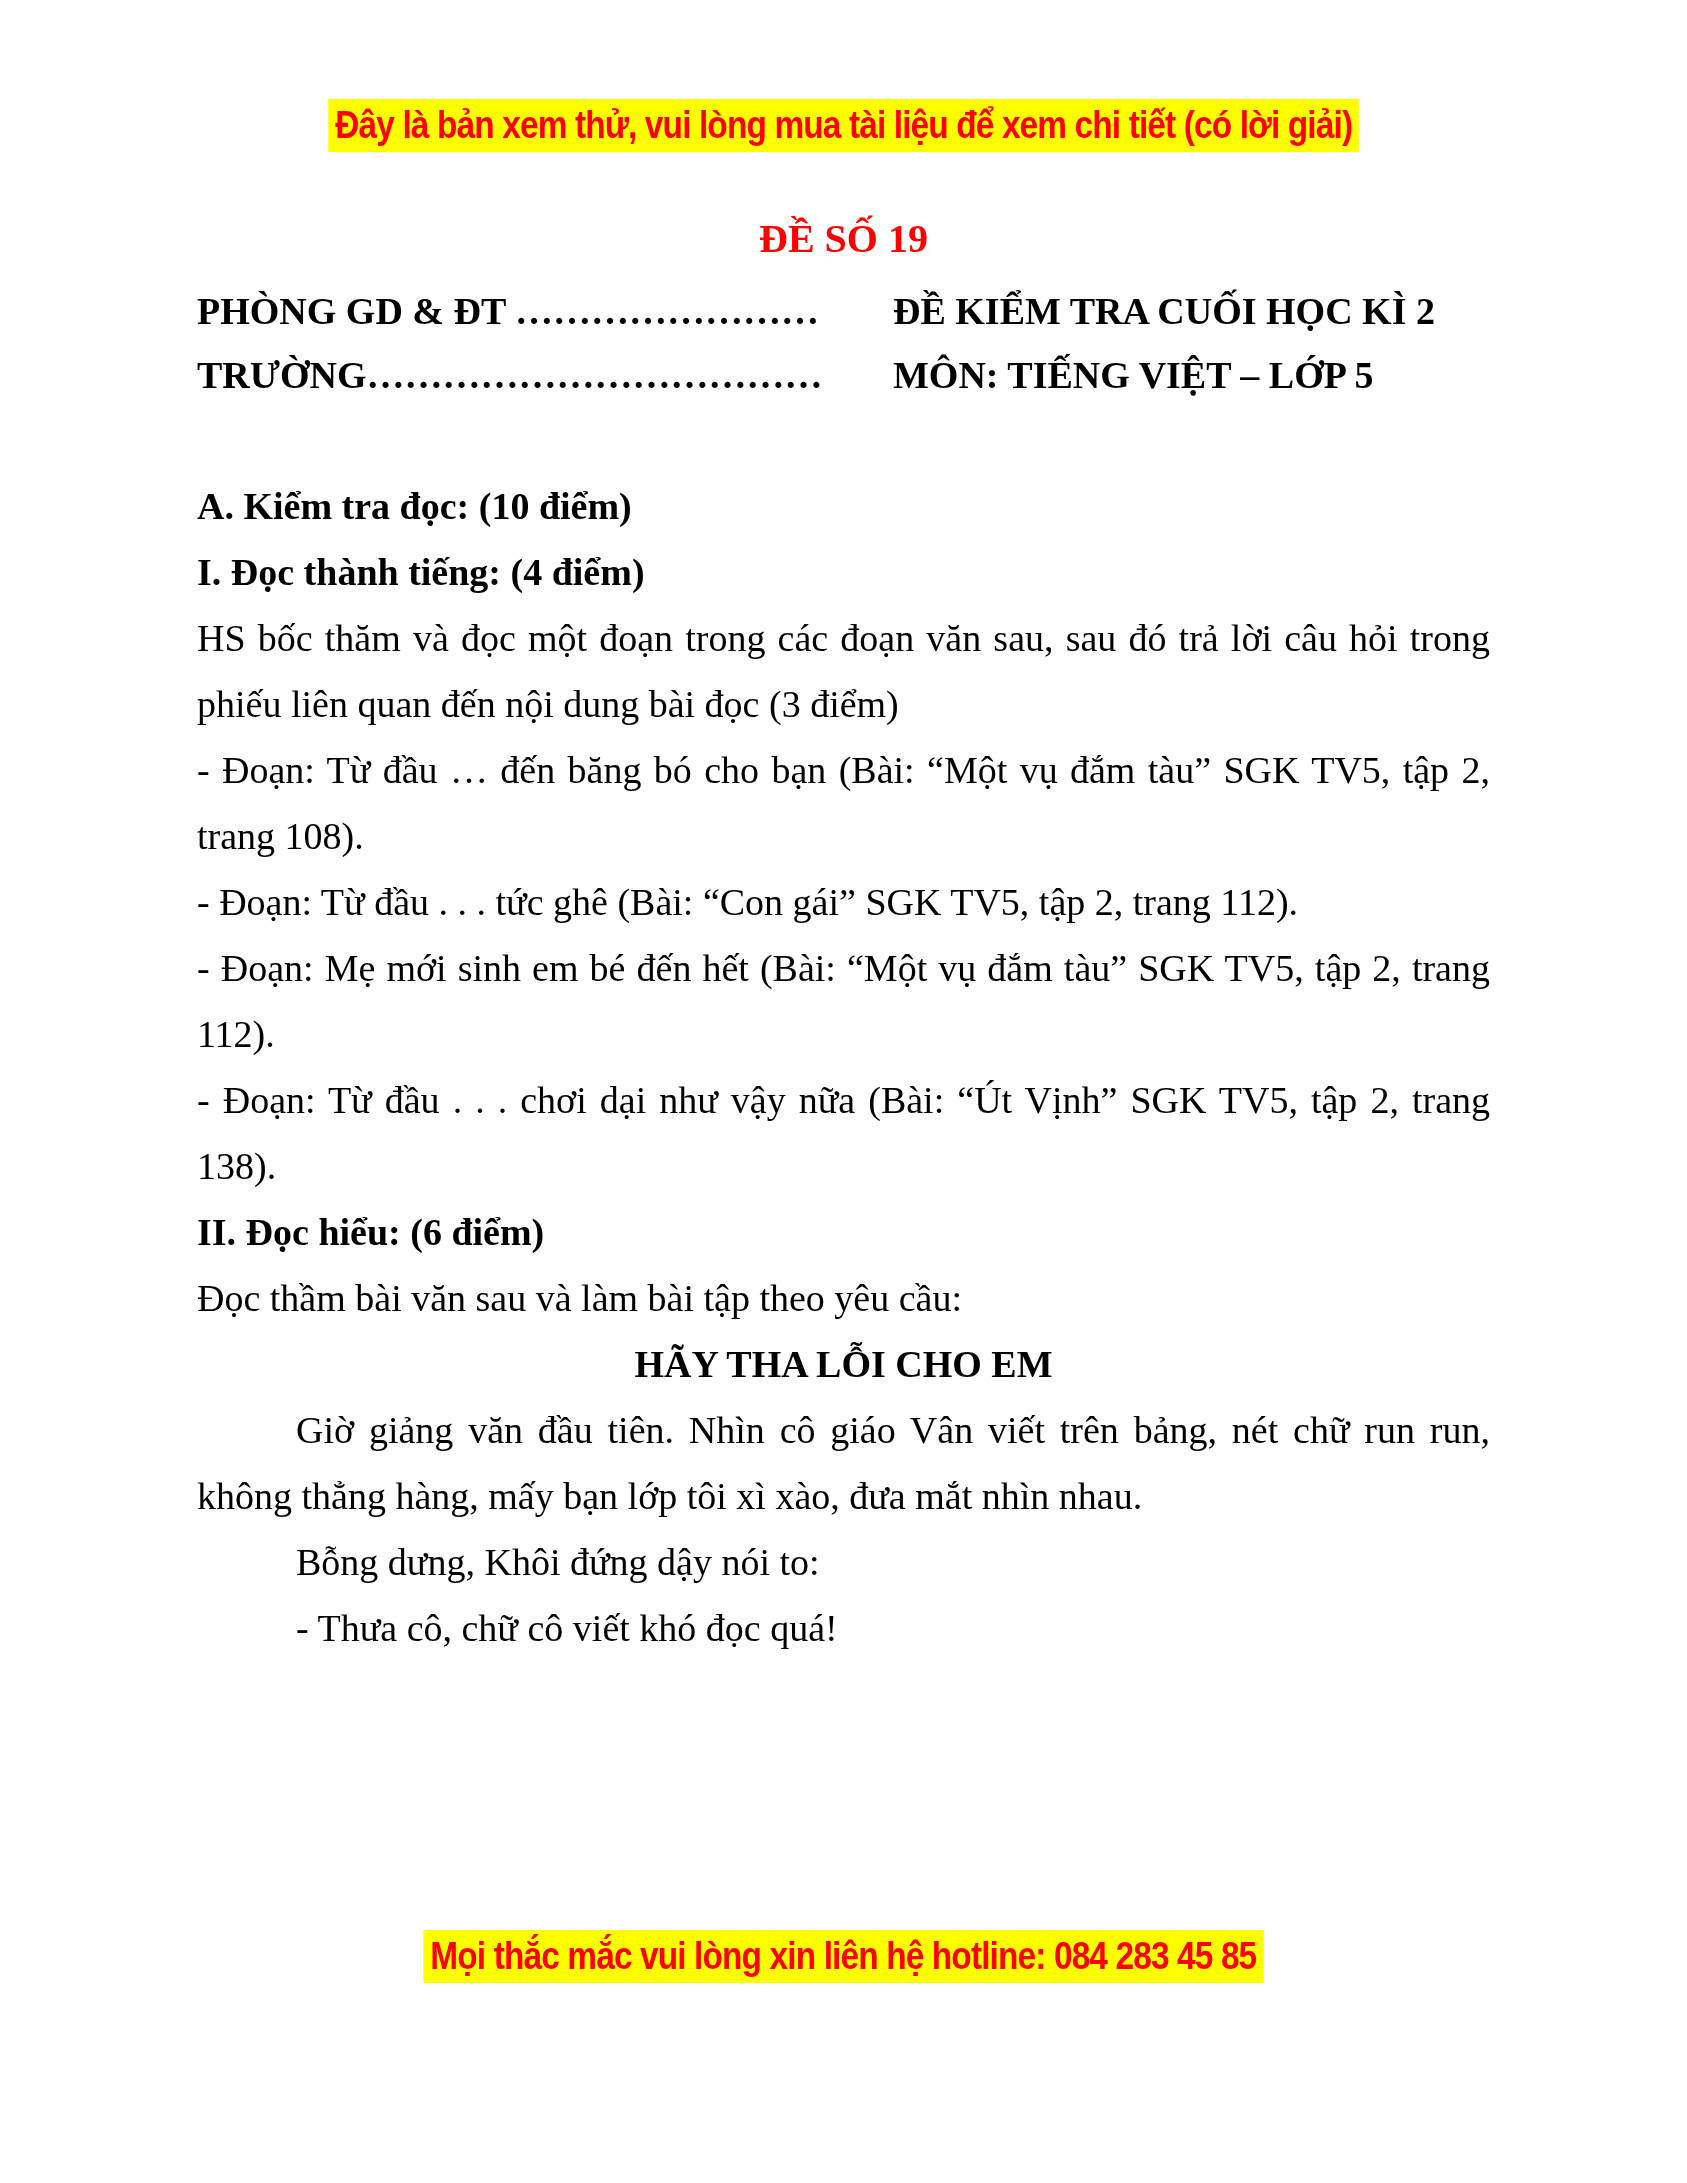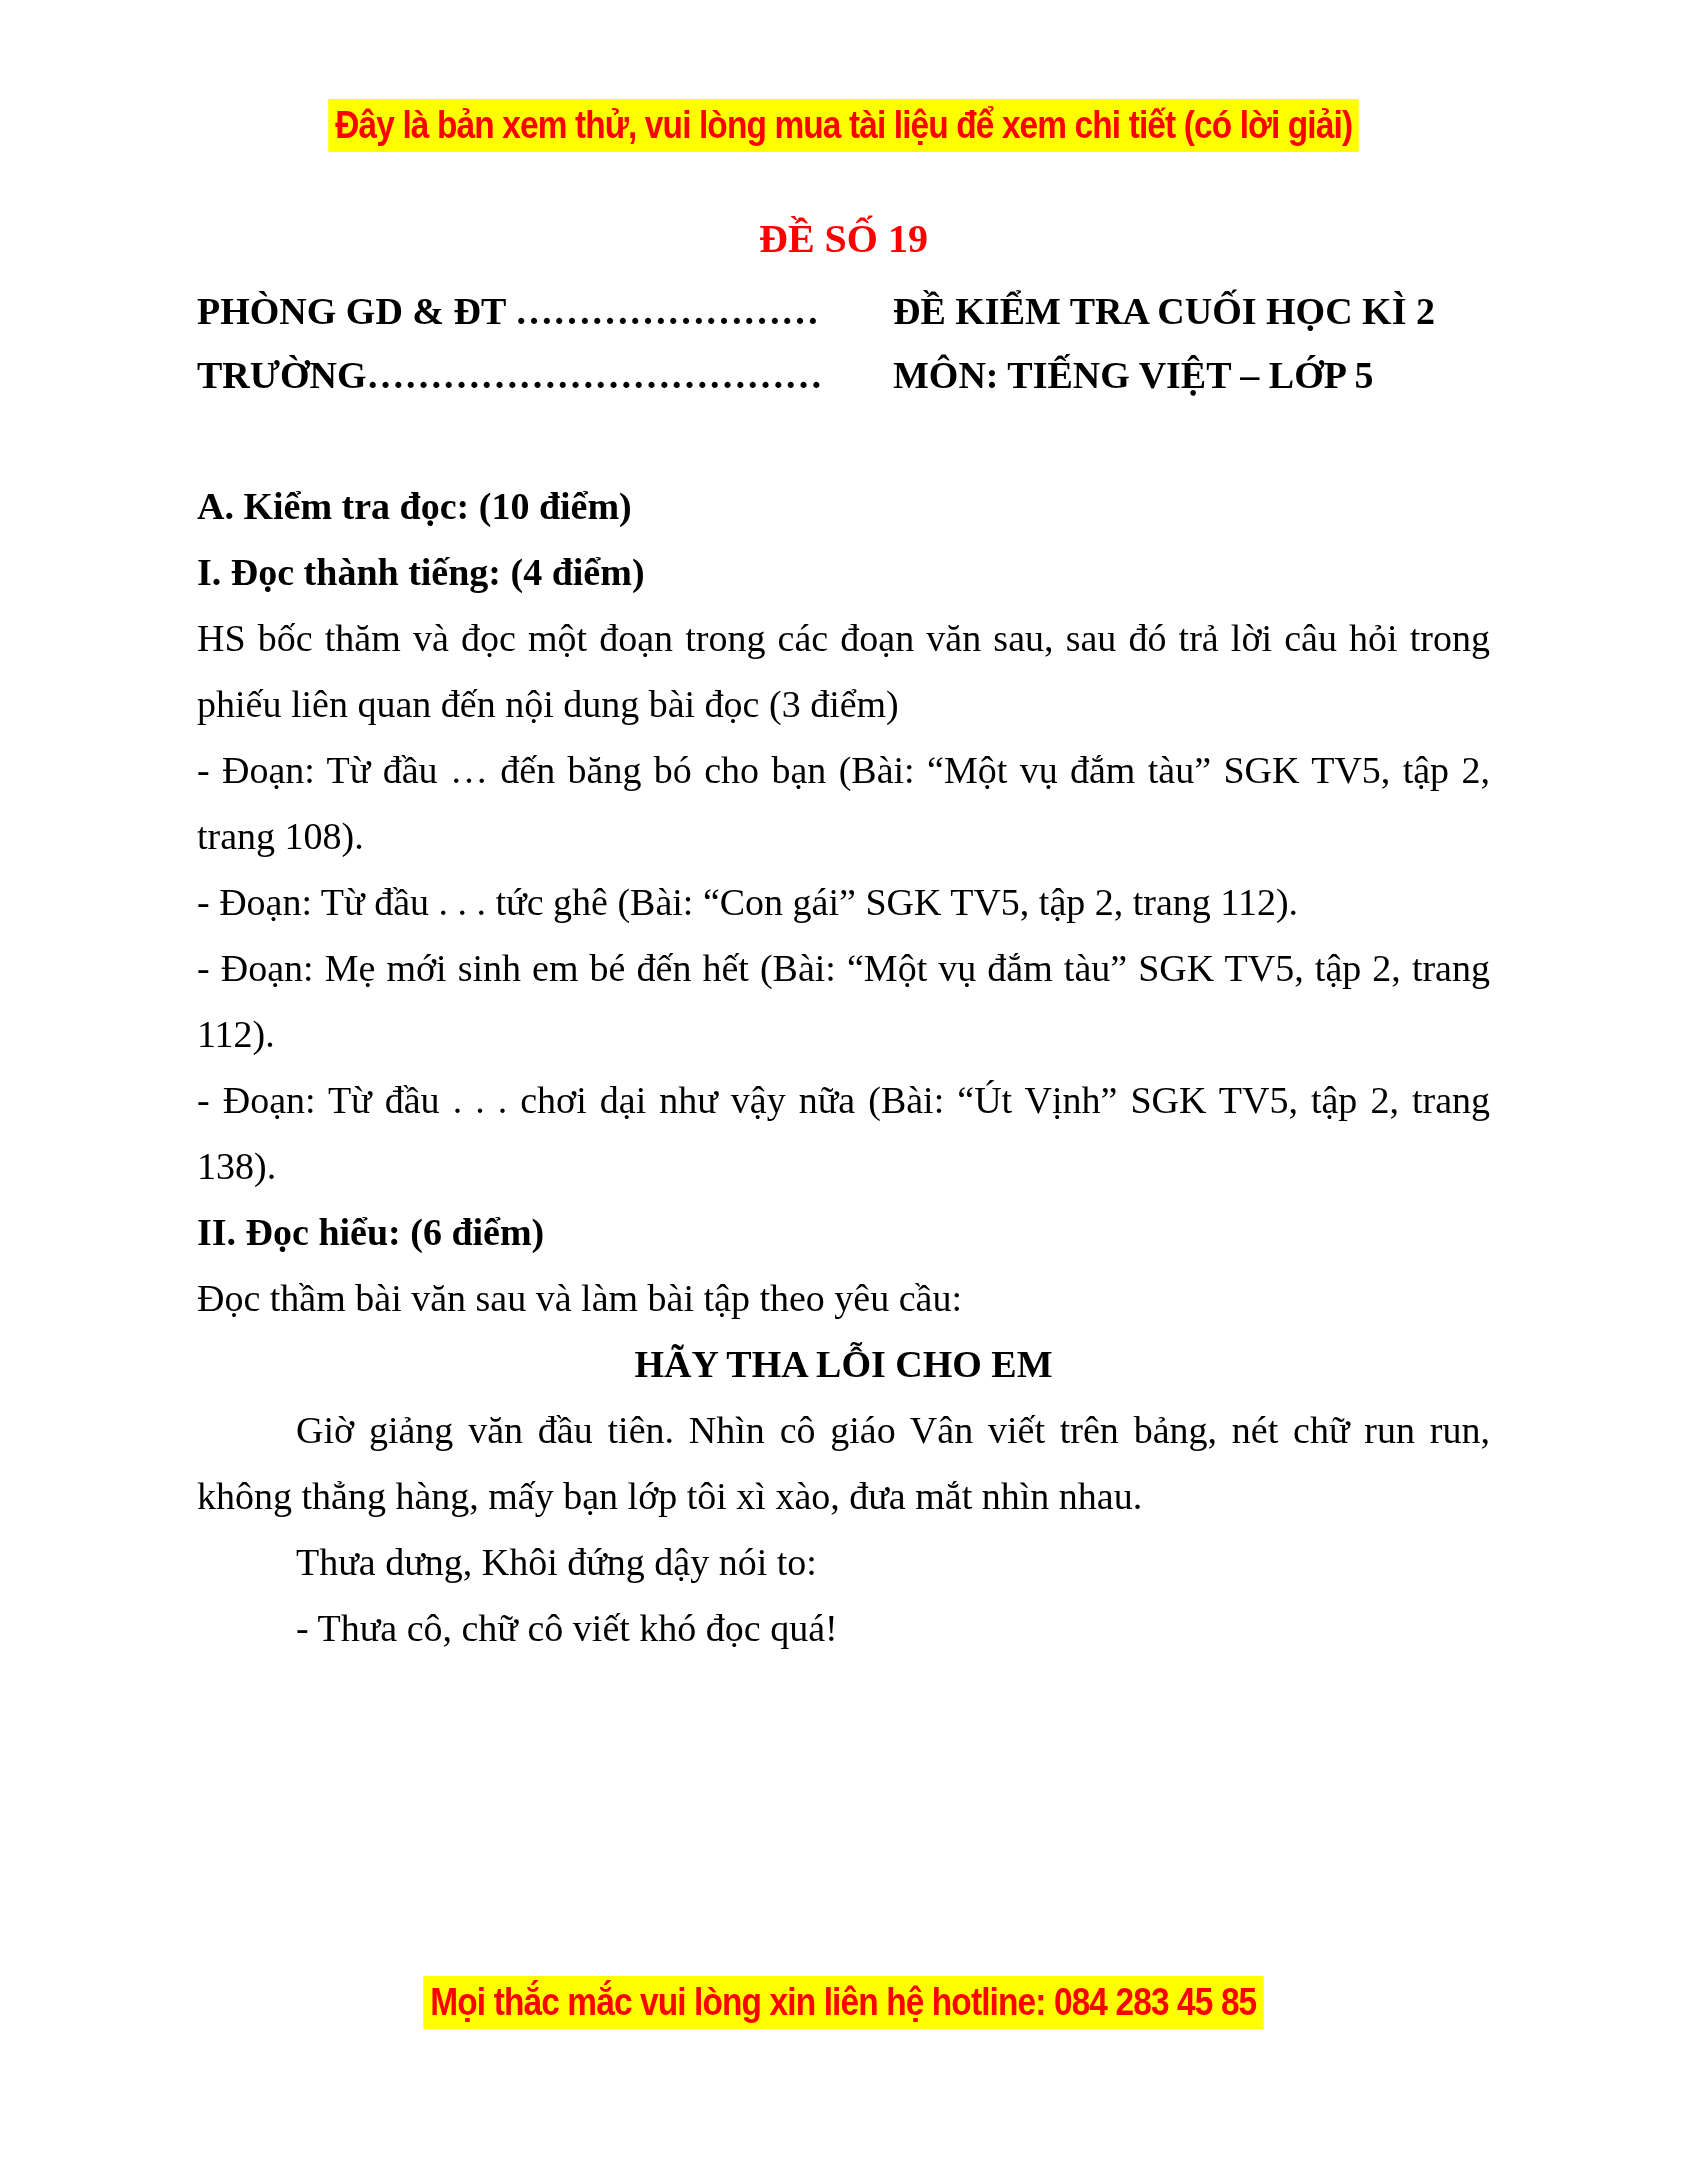--- a/index.html
+++ b/index.html
@@ -28,21 +28,21 @@
     font-family: "Liberation Sans", sans-serif;
     font-weight: bold;
     font-size: 38px;
     line-height: 53px;
     padding: 0 8px;
     letter-spacing: -1px;
     transform: scaleX(0.88);
     white-space: nowrap;
   }
   .banner-top { top: 99px; }
-  .banner-bottom { top: 1976px; }
+  .banner-bottom { top: 1930px; }
 
   
   .doc-title {
     position: absolute;
     top: 206px;
     left: 0;
     width: 100%;
     text-align: center;
     color: #ff0000;
     font-weight: bold;
@@ -108,21 +108,21 @@
     <p class="heading">I. Đọc thành tiếng: (4 điểm)</p>
     <p>HS bốc thăm và đọc một đoạn trong các đoạn văn sau, sau đó trả lời câu hỏi trong phiếu liên quan đến nội dung bài đọc (3 điểm)</p>
     <p>- Đoạn: Từ đầu … đến băng bó cho bạn (Bài: “Một vụ đắm tàu” SGK TV5, tập 2, trang 108).</p>
     <p>- Đoạn: Từ đầu . . . tức ghê (Bài: “Con gái” SGK TV5, tập 2, trang 112).</p>
     <p>- Đoạn: Mẹ mới sinh em bé đến hết (Bài: “Một vụ đắm tàu” SGK TV5, tập 2, trang 112).</p>
     <p>- Đoạn: Từ đầu . . . chơi dại như vậy nữa (Bài: “Út Vịnh” SGK TV5, tập 2, trang 138).</p>
     <p class="heading">II. Đọc hiểu: (6 điểm)</p>
     <p class="left">Đọc thầm bài văn sau và làm bài tập theo yêu cầu:</p>
     <p class="center-bold">HÃY THA LỖI CHO EM</p>
     <p class="indent">Giờ giảng văn đầu tiên. Nhìn cô giáo Vân viết trên bảng, nét chữ run run, không thẳng hàng, mấy bạn lớp tôi xì xào, đưa mắt nhìn nhau.</p>
-    <p class="indent">Thưa dưng, Khôi đứng dậy nói to:</p>
+    <p class="indent">Bỗng dưng, Khôi đứng dậy nói to:</p>
     <p class="indent">- Thưa cô, chữ cô viết khó đọc quá!</p>
   </div>
 
   <div class="banner banner-bottom">
     <span class="banner-inner">Mọi thắc mắc vui lòng xin liên hệ hotline: 084 283 45 85</span>
   </div>
 
 </div>
 
 

